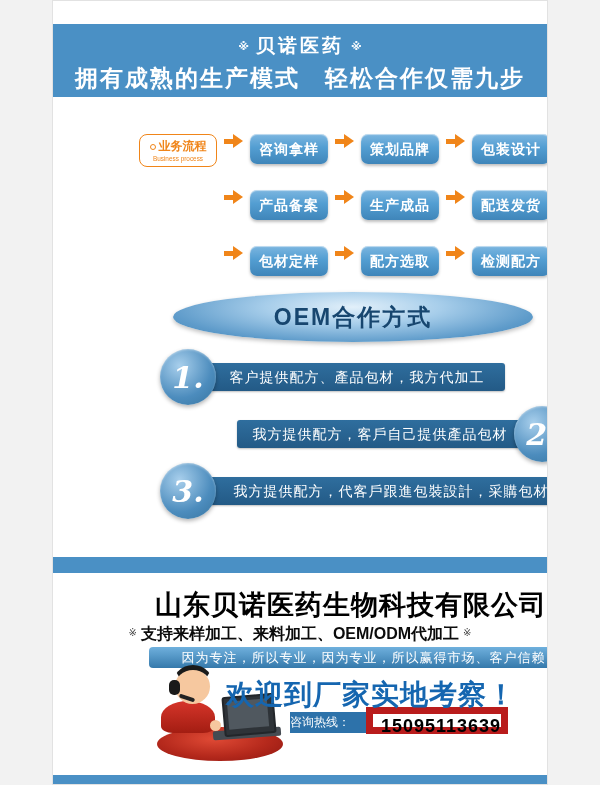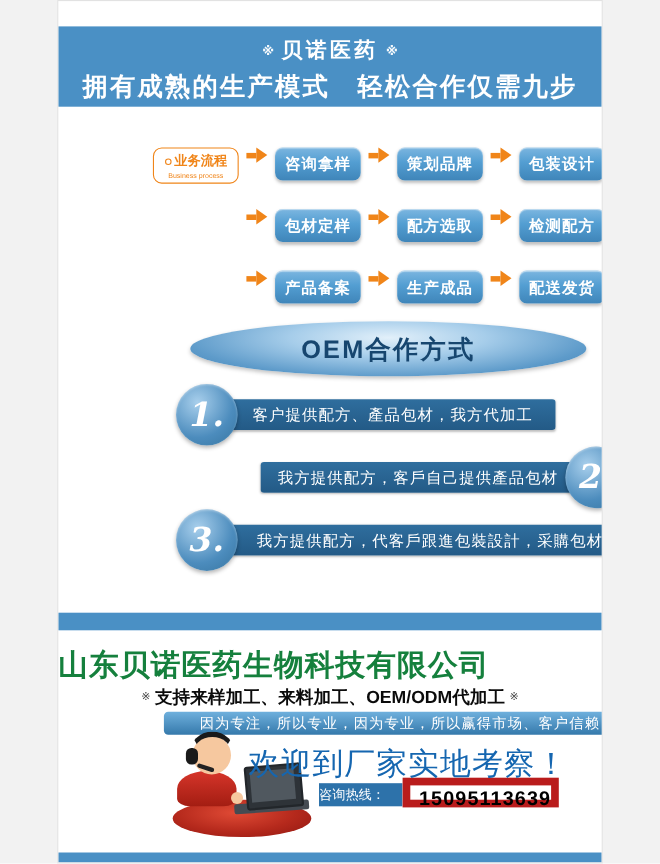--- a/index.html
+++ b/index.html
@@ -45,30 +45,30 @@
              text-align:center; letter-spacing:1px; box-shadow:0 1px 2px rgba(0,0,0,.25); }
   .circle-1 { left:107px; top:348px; }
   .bar-1    { left:156px; top:362px; width:296px; }
   .bar-2    { left:184px; top:419px; width:286px; }
   .circle-2 { left:461px; top:405px; }
   .circle-3 { left:107px; top:462px; }
   .bar-3    { left:156px; top:476px; width:364px; }
 
   
   .divider { position:absolute; top:556px; left:0; width:100%; height:16px; background:#4a90c5; }
-  .footer-company { position:absolute; top:586px; left:0; width:100%; text-align:left;
-                    font-size:27px; font-weight:bold; color:#15803d; letter-spacing:1px; }
+  .footer-company { position:absolute; top:586px; left:0; width:100%; text-align:right;
+                    font-size:27px; font-weight:bold; color:#000000; letter-spacing:1px; }
   .footer-services { position:absolute; top:623px; left:0; width:100%; text-align:center;
                      font-size:16px; font-weight:bold; color:#0b0b0b; }
   .svc-mark { font-size:10px; vertical-align:3px; margin:0 4px; color:#444; font-weight:normal; }
   .slogan-bar { position:absolute; top:646px; left:96px; width:408px; height:21px; line-height:21px;
                 border-radius:4px; text-align:center; color:#fff; font-size:13px; letter-spacing:1px;
                 background:linear-gradient(180deg,#6fb0dd,#3579ab);padding-left:21px; }
   .welcome { position:absolute; top:675px; left:173px; z-index:5;
-             font-size:28px; font-weight:normal; color:#1566b0; letter-spacing:1px; }
+             font-size:28px; font-weight:bold; color:#1566b0; letter-spacing:1px; }
   .hotline-label { position:absolute; left:237px; top:711px; width:76px; height:21px; line-height:21px;
                    background:#2d72aa; color:#fff; font-size:12px; }
   .hotline-number { position:absolute; left:313px; top:706px; width:142px; height:27px; line-height:25px;
                     background:#fff; border:7px solid #b91c1c; color:#000; font-weight:bold;
                     font-size:18px; text-align:right; letter-spacing:1px; }
   .bottom-strip { position:absolute; bottom:0; left:0; width:100%; height:9px; background:#4a90c5; }
 
   
   .mascot { position:absolute; left:102px; top:664px; width:140px; height:100px; z-index:3; }
   .mascot * { position:absolute; }
@@ -115,35 +115,35 @@
       <div class="step">咨询拿样</div>
       <div class="arrow"></div>
       <div class="step">策划品牌</div>
       <div class="arrow"></div>
       <div class="step">包装设计</div>
     </div>
 
     <div class="process-row">
       <div class="badge-slot"></div>
       <div class="arrow"></div>
+      <div class="step">产品备案</div>
+      <div class="arrow"></div>
+      <div class="step">生产成品</div>
+      <div class="arrow"></div>
+      <div class="step">配送发货</div>
+    </div>
+
+    <div class="process-row">
+      <div class="badge-slot"></div>
+      <div class="arrow"></div>
       <div class="step">包材定样</div>
       <div class="arrow"></div>
       <div class="step">配方选取</div>
       <div class="arrow"></div>
       <div class="step">检测配方</div>
-    </div>
-
-    <div class="process-row">
-      <div class="badge-slot"></div>
-      <div class="arrow"></div>
-      <div class="step">产品备案</div>
-      <div class="arrow"></div>
-      <div class="step">生产成品</div>
-      <div class="arrow"></div>
-      <div class="step">配送发货</div>
     </div>
 
   </div>
 
   <div class="oem-ellipse">
     <span>OEM合作方式</span>
   </div>
 
   <div class="num-circle circle-1">1.</div>
   <div class="oem-bar bar-1">客户提供配方、產品包材，我方代加工</div>

